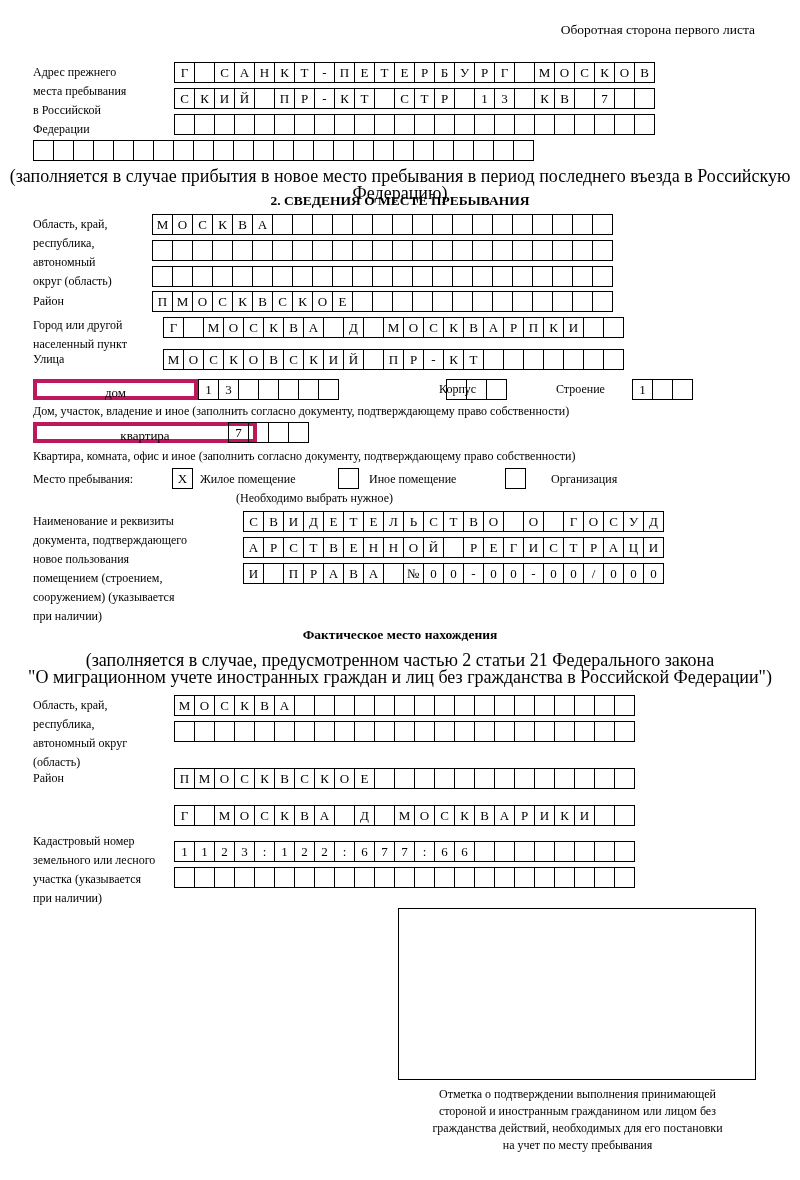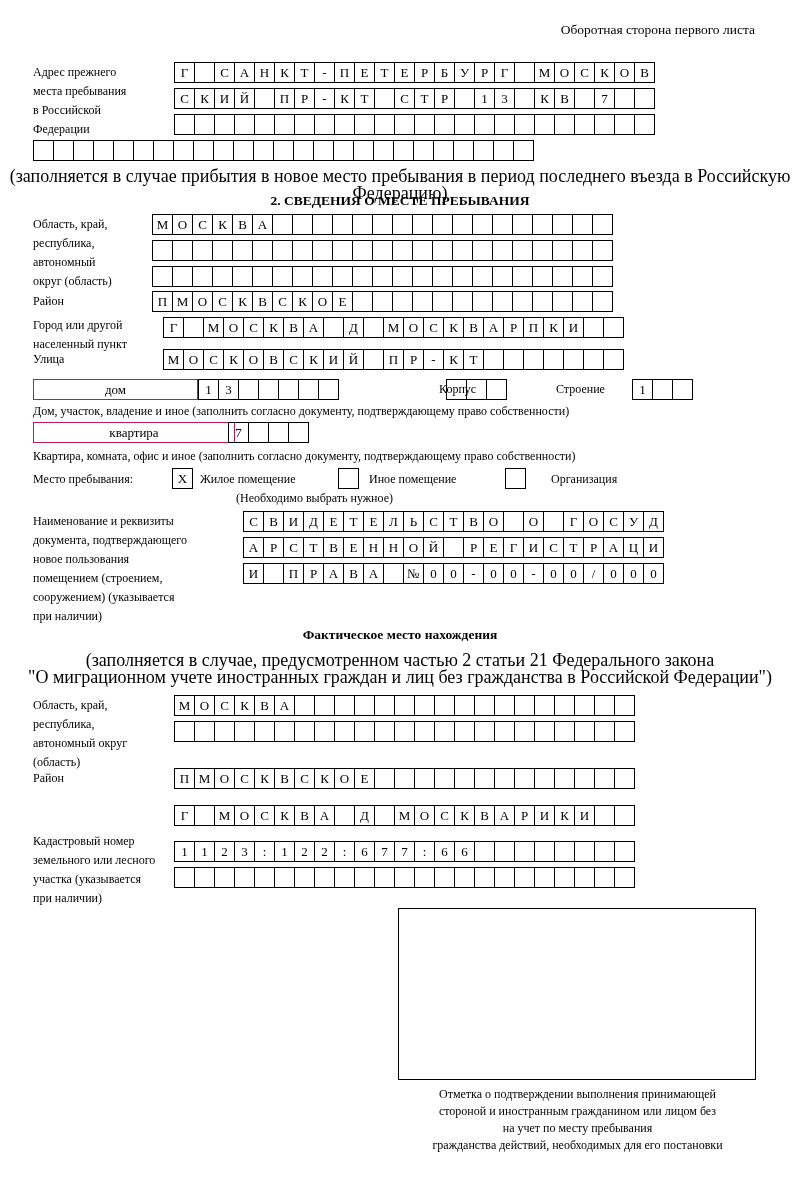--- a/index.html
+++ b/index.html
@@ -52,21 +52,21 @@
     box-sizing: border-box;
     text-align: center;
     font-size: 13px;
     line-height: 19px;
     font-family: "Liberation Serif", serif;
     overflow: hidden;
   }
 
   .boxlabel {
     position: absolute;
-    border: 1px solid #be185d;
+    border: 4px solid #be185d;
     box-sizing: border-box;
     height: 21px;
     line-height: 19px;
     text-align: center;
     font-size: 13px;
   }
 
   .checkbox {
     display: inline-block;
     width: 21px;
@@ -403,21 +403,21 @@
     </div>
   <div class="lbl" style="left:556px; top:380px;">Строение</div>
   <div class="row" id="s2-stroenie" style="left:632px; top:379px;">
       <div class="cell">1</div>
       <div class="cell"></div>
       <div class="cell"></div>
     </div>
 
   <div class="lbl small" style="left:33px; top:402px;">Дом, участок, владение и иное (заполнить согласно документу, подтверждающему право собственности)</div>
 
-  <div class="boxlabel" style="left:33px; top:422px; width:202px;">квартира</div>
+  <div class="boxlabel" style="left:33px; top:422px; width:224px;">квартира</div>
   <div class="row" id="s2-flat" style="left:228px; top:422px;">
       <div class="cell">7</div>
       <div class="cell"></div>
       <div class="cell"></div>
       <div class="cell"></div>
     </div>
   <div class="lbl small" style="left:33px; top:447px;">Квартира, комната, офис и иное (заполнить согласно документу, подтверждающему право собственности)</div>
 
   <div class="lbl" style="left:33px; top:470px;">Место пребывания:</div>
   <div class="checkbox abs" style="left:172px; top:468px;">X</div>
@@ -668,17 +668,17 @@
       <div class="cell"></div>
       <div class="cell"></div>
       <div class="cell"></div>
       <div class="cell"></div>
     </div>
 
   <div class="bigbox" style="left:398px; top:908px; width:358px; height:172px;"></div>
   <div class="abs center" style="left:395px; top:1086px; width:365px; font-size:12px; line-height:17px;">
     <div>Отметка о подтверждении выполнения принимающей</div>
     <div>стороной и иностранным гражданином или лицом без</div>
+    <div>гражданства действий, необходимых для его постановки</div>
     <div>на учет по месту пребывания</div>
-    <div>гражданства действий, необходимых для его постановки</div>
   </div>
 
 </div>
 
 </body></html>

